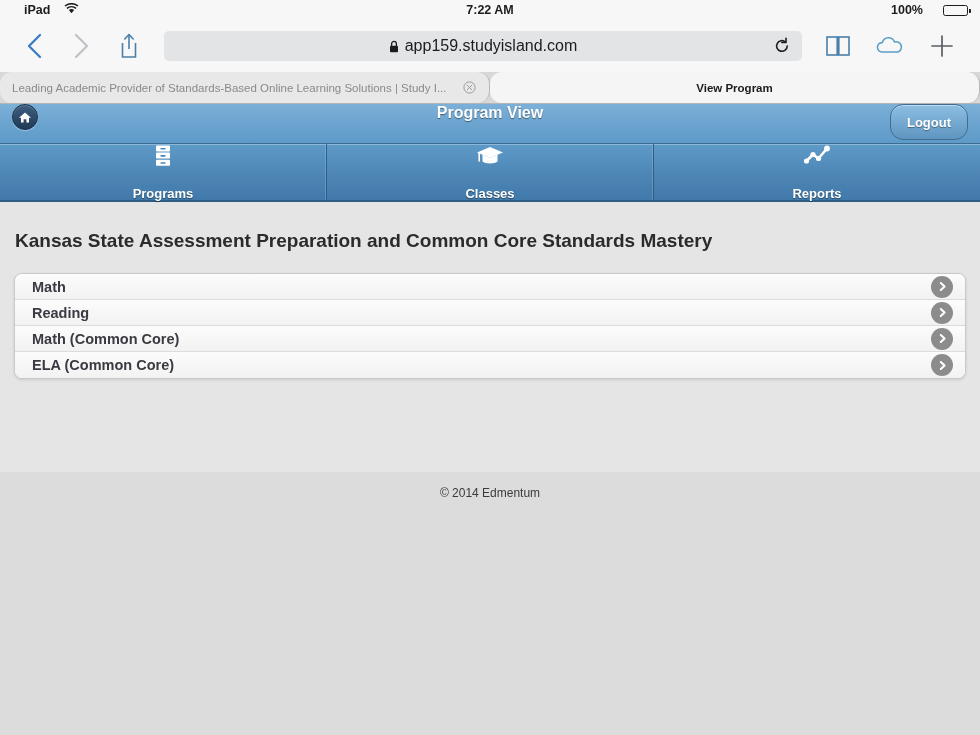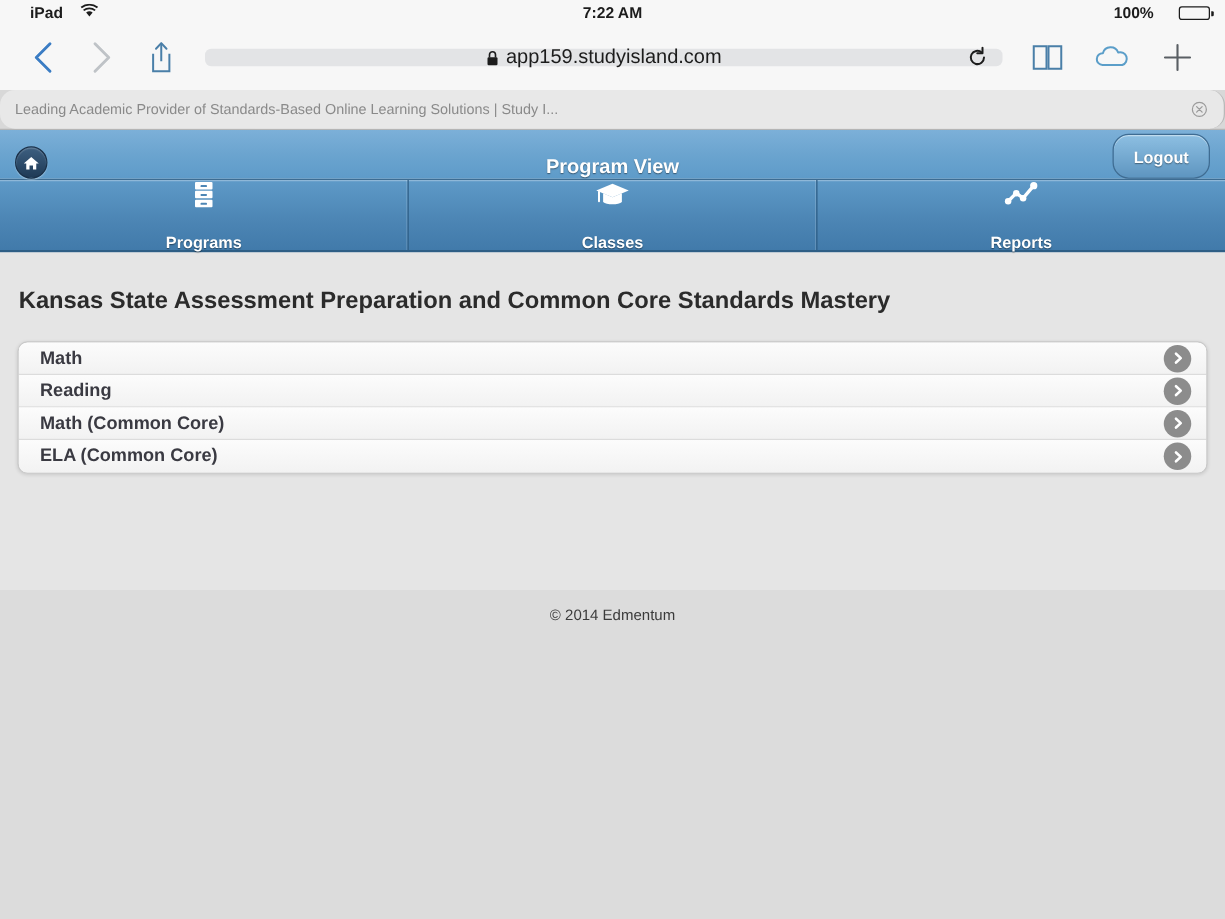--- a/index.html
+++ b/index.html
@@ -69,21 +69,21 @@
   .nav-btn {
     width: 42px; height: 40px;
     display: flex; align-items: center; justify-content: center;
   }
   .share-btn {
     width: 46px; height: 40px;
     display: flex; align-items: center; justify-content: center;
   }
   .url-bar {
     flex: 1;
-    height: 14px;
+    height: 30px;
     background: #e3e4e6;
     border-radius: 5px;
     display: flex;
     align-items: center;
     justify-content: center;
     position: relative;
     margin: 0 8px;
   }
   .url-inner { display: flex; align-items: center; gap: 6px; }
   .url-text {
@@ -140,21 +140,21 @@
     margin-left: 8px;
     display: flex; align-items: center; justify-content: center;
   }
 
   
   .app-header {
     height: 40px;
     background: linear-gradient(to bottom, #7cb0d8 0%, #6ba4cf 50%, #5e9bc9 100%);
     border-bottom: 1px solid #3d6c92;
     display: flex;
-    align-items: flex-end;
+    align-items: flex-start;
     padding: 0 12px;
     position: relative;
     gap: 42px;
   }
   .home-button {
     width: 26px; height: 26px;
     border-radius: 50%;
     background: linear-gradient(to bottom, #3d5f80, #1f3a56);
     border: 1px solid #1b3048;
     box-shadow: 0 1px 1px rgba(255,255,255,0.35), inset 0 1px 1px rgba(255,255,255,0.22);
@@ -350,20 +350,23 @@
 
 <div class="tab-bar">
   <div class="browser-tab">
     <span class="tab-title">Leading Academic Provider of Standards-Based Online Learning Solutions | Study I...</span>
     <span class="tab-close">
       <svg width="13" height="13" viewBox="0 0 13 13">
         <circle cx="6.5" cy="6.5" r="5.6" stroke="#9b9b9b" stroke-width="1" fill="none"></circle>
         <path d="M4.3 4.3 L8.7 8.7 M8.7 4.3 L4.3 8.7" stroke="#9b9b9b" stroke-width="1" stroke-linecap="round"></path>
       </svg>
     </span>
+  </div>
+  <div class="browser-tab active">
+    <span class="tab-title">View Program</span>
   </div>
 </div>
 
 <div class="app-header">
   <div class="home-button">
     <svg width="14" height="13" viewBox="0 0 14 13">
       <path d="M7 1.5 L13 6.8 L11 6.8 L11 11.5 L8.4 11.5 L8.4 8.3 L5.6 8.3 L5.6 11.5 L3 11.5 L3 6.8 L1 6.8 Z" fill="#ffffff"></path>
     </svg>
   </div>
   <div class="app-title">Program View</div>

